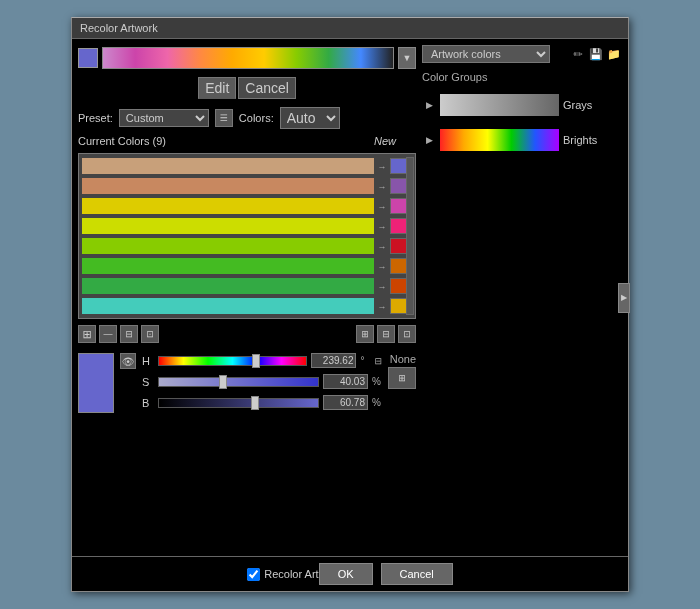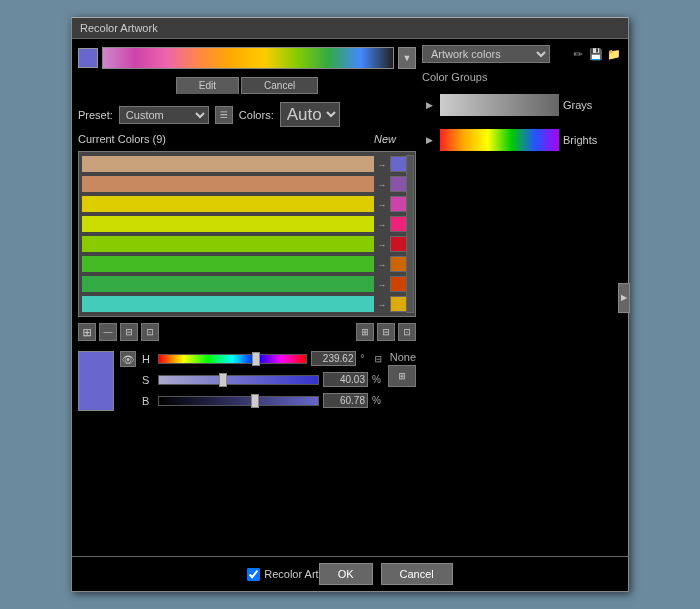--- a/index.html
+++ b/index.html
@@ -84,23 +84,23 @@
     .tabs-row {
       display: flex;
       justify-content: center;
       gap: 2px;
       margin: 2px 0;
     }
     .tab-btn {
       background: #4a4a4a;
       border: 1px solid #777;
       color: #ccc;
-      padding: 2px 22px;
-      cursor: pointer;
-      font-size: 10px;
+      padding: 2px 6px;
+      cursor: pointer;
+      font-size: 14px;
     }
     .tab-btn.active {
       background: #5a5a5a;
       border-bottom-color: #5a5a5a;
     }
     
     .preset-row {
       display: flex;
       align-items: center;
       gap: 6px;
@@ -131,21 +131,21 @@
       justify-content: center;
     }
     .colors-label {
       color: #ccc;
       font-size: 11px;
     }
     .colors-select {
       background: #444;
       border: 1px solid #777;
       color: #ccc;
-      font-size: 17px;
+      font-size: 14px;
       padding: 1px 2px;
       width: 60px;
     }
     
     .current-colors-header {
       display: flex;
       justify-content: space-between;
       align-items: center;
       margin-bottom: 2px;
     }

